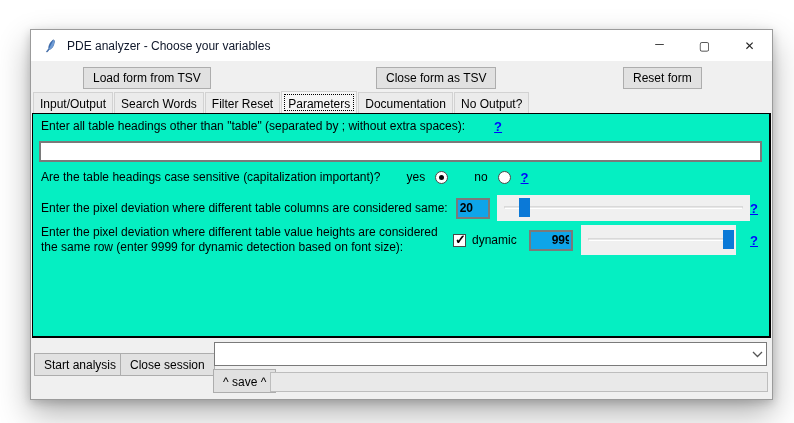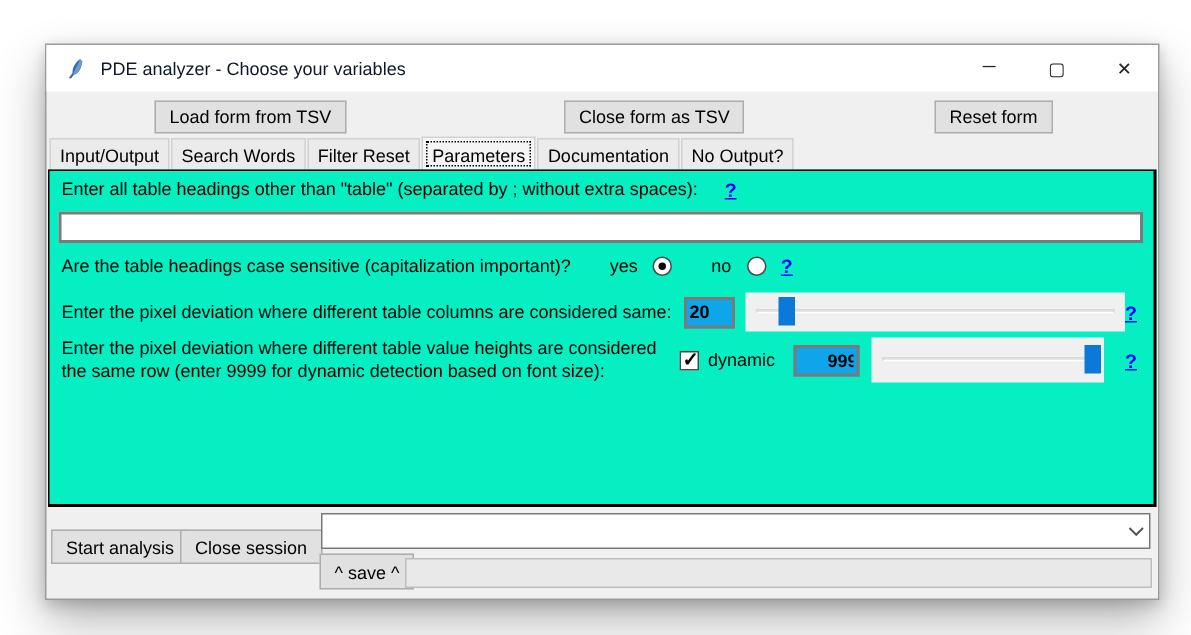--- a/index.html
+++ b/index.html
@@ -16,38 +16,38 @@
   .title-text { margin-left:9px; font-size:12px; color:#0f172a; }
   .win-controls { margin-left:auto; display:flex; height:31px; }
   .win-btn { width:45px; height:31px; display:flex; align-items:center; justify-content:center;
              font-size:12px; color:#222; cursor:default; }
   .win-btn.min span { position:relative; top:-2px; }
 
   
   .btn { position:absolute; background:#e1e1e1; border:1px solid #adadad; color:#000;
          font-family:"Liberation Sans", sans-serif; font-size:12px; padding:3px 9px; height:22px;
          line-height:14px; white-space:nowrap; }
-  .btn-load  { left:52px;  top:37px;margin-left:20px; }
+  .btn-load  { left:52px;  top:37px; }
   .btn-save  { left:345px; top:37px; }
   .btn-reset { left:592px; top:37px; }
 
   
   .tabstrip { position:absolute; left:2px; top:61px; height:23px; display:flex; align-items:flex-end; }
   .tab { background:#ebebeb; border:1px solid #d2d2d2; border-bottom:none; font-size:12px;
          padding:4px 6px 3px 6px; margin-right:1px; color:#000; white-space:nowrap; }
   .tab.active { background:#f5f5f5; outline:1px dotted #000; outline-offset:-4px; padding-top:5px; }
 
   
   .pane { position:absolute; left:1px; top:83px; width:739px; height:225px;
           border:1px solid #000; border-right-width:2px; border-bottom-width:2px; }
   .pane .row { position:absolute; display:flex; align-items:center; font-size:12px; color:#000; }
   .lbl { font-size:12px; color:#000; line-height:15px; }
   .help { color:#0000ff; text-decoration:underline; font-weight:bold; font-size:13px; cursor:pointer; }
 
-  .row1 { left:8px; top:5px;  gap:18px; }
+  .row1 { left:8px; top:5px;  gap:29px; }
   .entry-wide { position:absolute; left:6px; top:27px; width:723px; height:21px; background:#fff;
                 border:2px solid #7a7a7a; font-size:12px; padding:0 3px;
                 font-family:"Liberation Sans", sans-serif; }
   .row2 { left:8px; top:56px; gap:10px; }
   .row2 .gap-big { width:6px; }
   .radio { width:13px; height:13px; border:1px solid #4a4a4a; border-radius:50%; background:#fff;
            position:relative; display:inline-block; }
   .radio.checked::after { content:""; position:absolute; left:3px; top:3px; width:5px; height:5px;
                           border-radius:50%; background:#0a0a0a; }
   .row3 { left:8px; top:81px; width:719px; }

